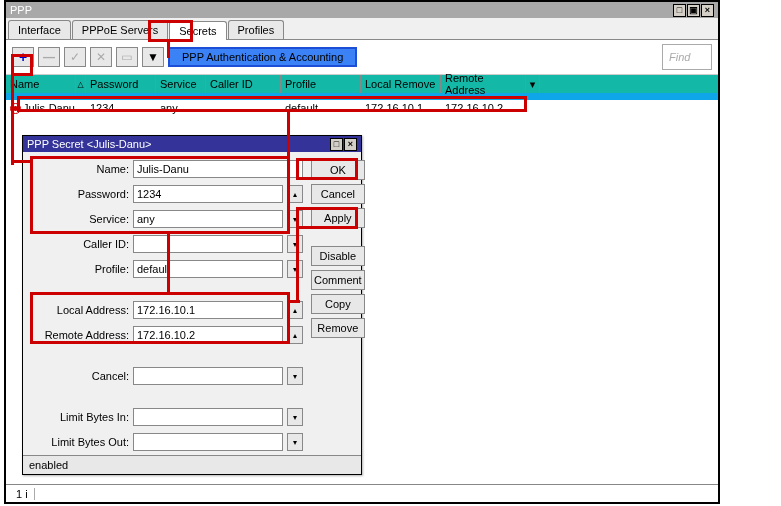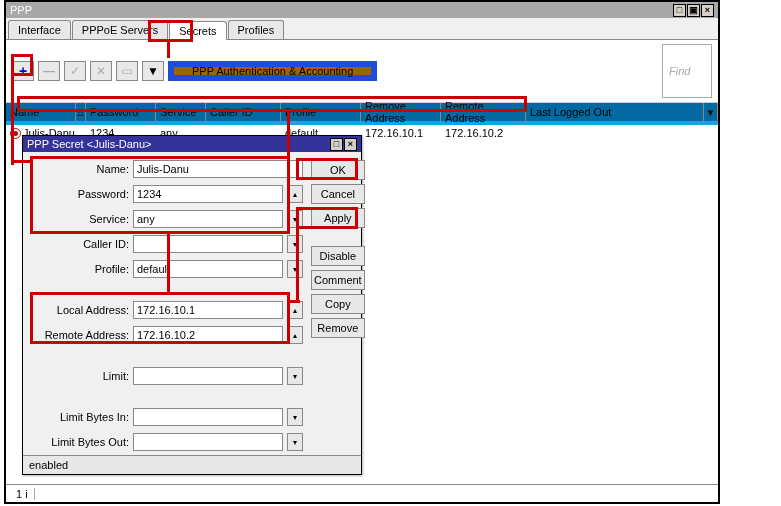--- a/index.html
+++ b/index.html
@@ -16,24 +16,24 @@
 
 .tabs { display: flex; padding: 2px 2px 0 2px; border-bottom: 1px solid #888; background: #f0f0f0; }
 .tab { padding: 3px 9px; border: 1px solid #888; border-bottom: none; background: #e8e8e8; margin-right: 1px; cursor: pointer; border-radius: 3px 3px 0 0; }
 .tab.active { background: #fff; position: relative; top: 1px; }
 
 .toolbar { display: flex; align-items: center; padding: 4px 6px; gap: 4px; border-bottom: 1px solid #ccc; }
 .tbtn { width: 22px; height: 20px; border: 1px solid #888; background: #e8e8e8; display: flex; align-items: center; justify-content: center; cursor: pointer; font-size: 12px; }
 .tbtn.plus { color: #0000cc; font-weight: bold; font-size: 14px; }
 .tbtn.minus { color: #cc0000; font-weight: bold; }
 .tbtn.disabled { color: #aaa; }
-.btn { padding: 2px 18px; border: 6px solid #1d4ed8; background: #a16207; cursor: pointer; height: 20px; display: flex; align-items: center; }
-.find-box { margin-left: auto; border: 1px solid #aaa; padding: 20px 6px; color: #aaa; font-style: italic; width: 50px; }
-
-.grid-header { display: flex; border-bottom: 4px solid #0ea5e9; background: #0369a1; }
+.btn { padding: 2px 12px; border: 2px solid #1d4ed8; background: #3b82f6; cursor: pointer; height: 20px; display: flex; align-items: center; }
+.find-box { margin-left: auto; border: 1px solid #aaa; padding: 6px 6px; color: #aaa; font-style: italic; width: 50px; }
+
+.grid-header { display: flex; border-bottom: 7px solid #0ea5e9; background: #14b8a6; }
 .gh { border-right: 1px solid #888; padding: 2px 4px; height: 18px; display: flex; align-items: center; }
 .gh.name { width: 70px; } .gh.sort { width: 10px; justify-content: center; font-size: 8px; }
 .gh.pass { width: 70px; } .gh.serv { width: 50px; } .gh.cid { width: 75px; }
 .gh.prof { width: 80px; } .gh.laddr { width: 80px; } .gh.raddr { width: 85px; }
 .gh.llo { flex: 1; } .gh.drop { width: 14px; justify-content: center; }
 
 .grid-row { display: flex; padding: 0; height: 16px; align-items: center; }
 .gc { padding: 1px 4px; display: flex; align-items: center; }
 .gc.name { width: 80px; gap: 2px; } .gc.pass { width: 70px; } .gc.serv { width: 50px; }
 .gc.cid { width: 75px; } .gc.prof { width: 80px; } .gc.laddr { width: 80px; }
@@ -94,23 +94,22 @@
     <div class="find-box">Find</div>
   </div>
 
   <div class="grid-header">
     <div class="gh name">Name</div>
     <div class="gh sort">△</div>
     <div class="gh pass">Password</div>
     <div class="gh serv">Service</div>
     <div class="gh cid">Caller ID</div>
     <div class="gh prof">Profile</div>
-    <div class="gh laddr">Remove Address</div>
+    <div class="gh laddr">Local Remove</div>
     <div class="gh raddr">Remote Address</div>
-    <div class="gh llo">Last Logged Out</div>
     <div class="gh drop">▾</div>
   </div>
 
   <div class="grid-row">
     <div class="gc name">
       <span class="row-icon"></span>
       <span>Julis-Danu</span>
     </div>
     <div class="gc pass">1234</div>
     <div class="gc serv">any</div>
@@ -172,21 +171,21 @@
         <div class="dd">▴</div>
       </div>
 
       <div class="field">
         <label>Remote Address:</label>
         <input value="172.16.10.2" style="">
         <div class="dd">▴</div>
       </div>
 
       <div class="field gap-above">
-        <label>Limit:</label>
+        <label>Cancel:</label>
         <input value="" style="">
         <div class="dd">▾</div>
       </div>
 
       <div class="field gap-above">
         <label>Limit Bytes In:</label>
         <input value="" style="">
         <div class="dd">▾</div>
       </div>
 

